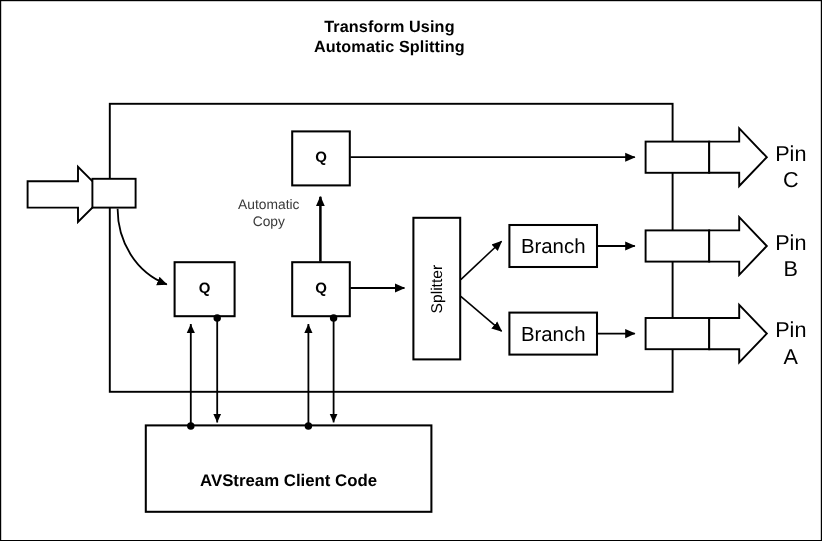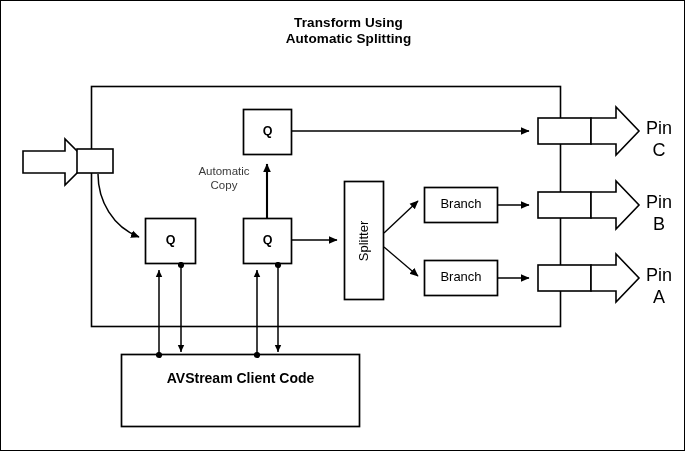--- a/index.html
+++ b/index.html
@@ -33,21 +33,21 @@
     line-height: 1.22;
     white-space: pre-line;
     user-select: none;
   }
   .title {
     font-size: 13.5px;
     font-weight: bold;
     letter-spacing: 0.1px;
   }
   .box-label {
-    font-size: 13px;
+    font-size: 17px;
   }
   .q-label {
     font-size: 12.5px;
     font-weight: bold;
   }
   .pin-label {
     font-size: 18px;
   }
   .note-label {
     font-size: 11.5px;
@@ -127,21 +127,21 @@
     <rect x="120.5" y="353.5" width="238" height="72" fill="#ffffff" stroke="#000000" stroke-width="1.7"></rect>
 
     <path d="M158,354 L158,269" fill="none" stroke="#000000" stroke-width="1.5" marker-start="url(#dotBlack)" marker-end="url(#arrowBlackSm)"></path>
 
     <path d="M180,264 L180,351" fill="none" stroke="#000000" stroke-width="1.5" marker-start="url(#dotBlack)" marker-end="url(#arrowBlackSm)"></path>
 
     <path d="M256,354 L256,269" fill="none" stroke="#000000" stroke-width="1.5" marker-start="url(#dotBlack)" marker-end="url(#arrowBlackSm)"></path>
     <path d="M277,264 L277,351" fill="none" stroke="#000000" stroke-width="1.5" marker-start="url(#dotBlack)" marker-end="url(#arrowBlackSm)"></path>
   </svg>
 
-  <div class="lbl title" style="left:210px; top:14px; width:275px;">Transform Using
+  <div class="lbl title" style="left:186px; top:14px; width:275px;">Transform Using
 Automatic Splitting</div>
 
   <div class="lbl note-label" style="left:178px; top:163px; width:90px;">Automatic
 Copy</div>
 
   <div class="lbl q-label" style="left:242px; top:123px; width:49px;">Q</div>
 
   <div class="lbl q-label" style="left:144px; top:232px; width:51px;">Q</div>
 
   <div class="lbl q-label" style="left:242px; top:232px; width:49px;">Q</div>
@@ -154,15 +154,15 @@
 
   <div class="lbl pin-label" style="left:638px; top:117px; width:40px;">Pin
 C</div>
 
   <div class="lbl pin-label" style="left:638px; top:191px; width:40px;">Pin
 B</div>
 
   <div class="lbl pin-label" style="left:638px; top:264px; width:40px;">Pin
 A</div>
 
-  <div class="lbl client-label" style="left:120px; top:369px; width:239px;">AVStream Client Code</div>
+  <div class="lbl client-label" style="left:120px; top:391px; width:239px;">AVStream Client Code</div>
 
 </div>
 
 </body></html>

